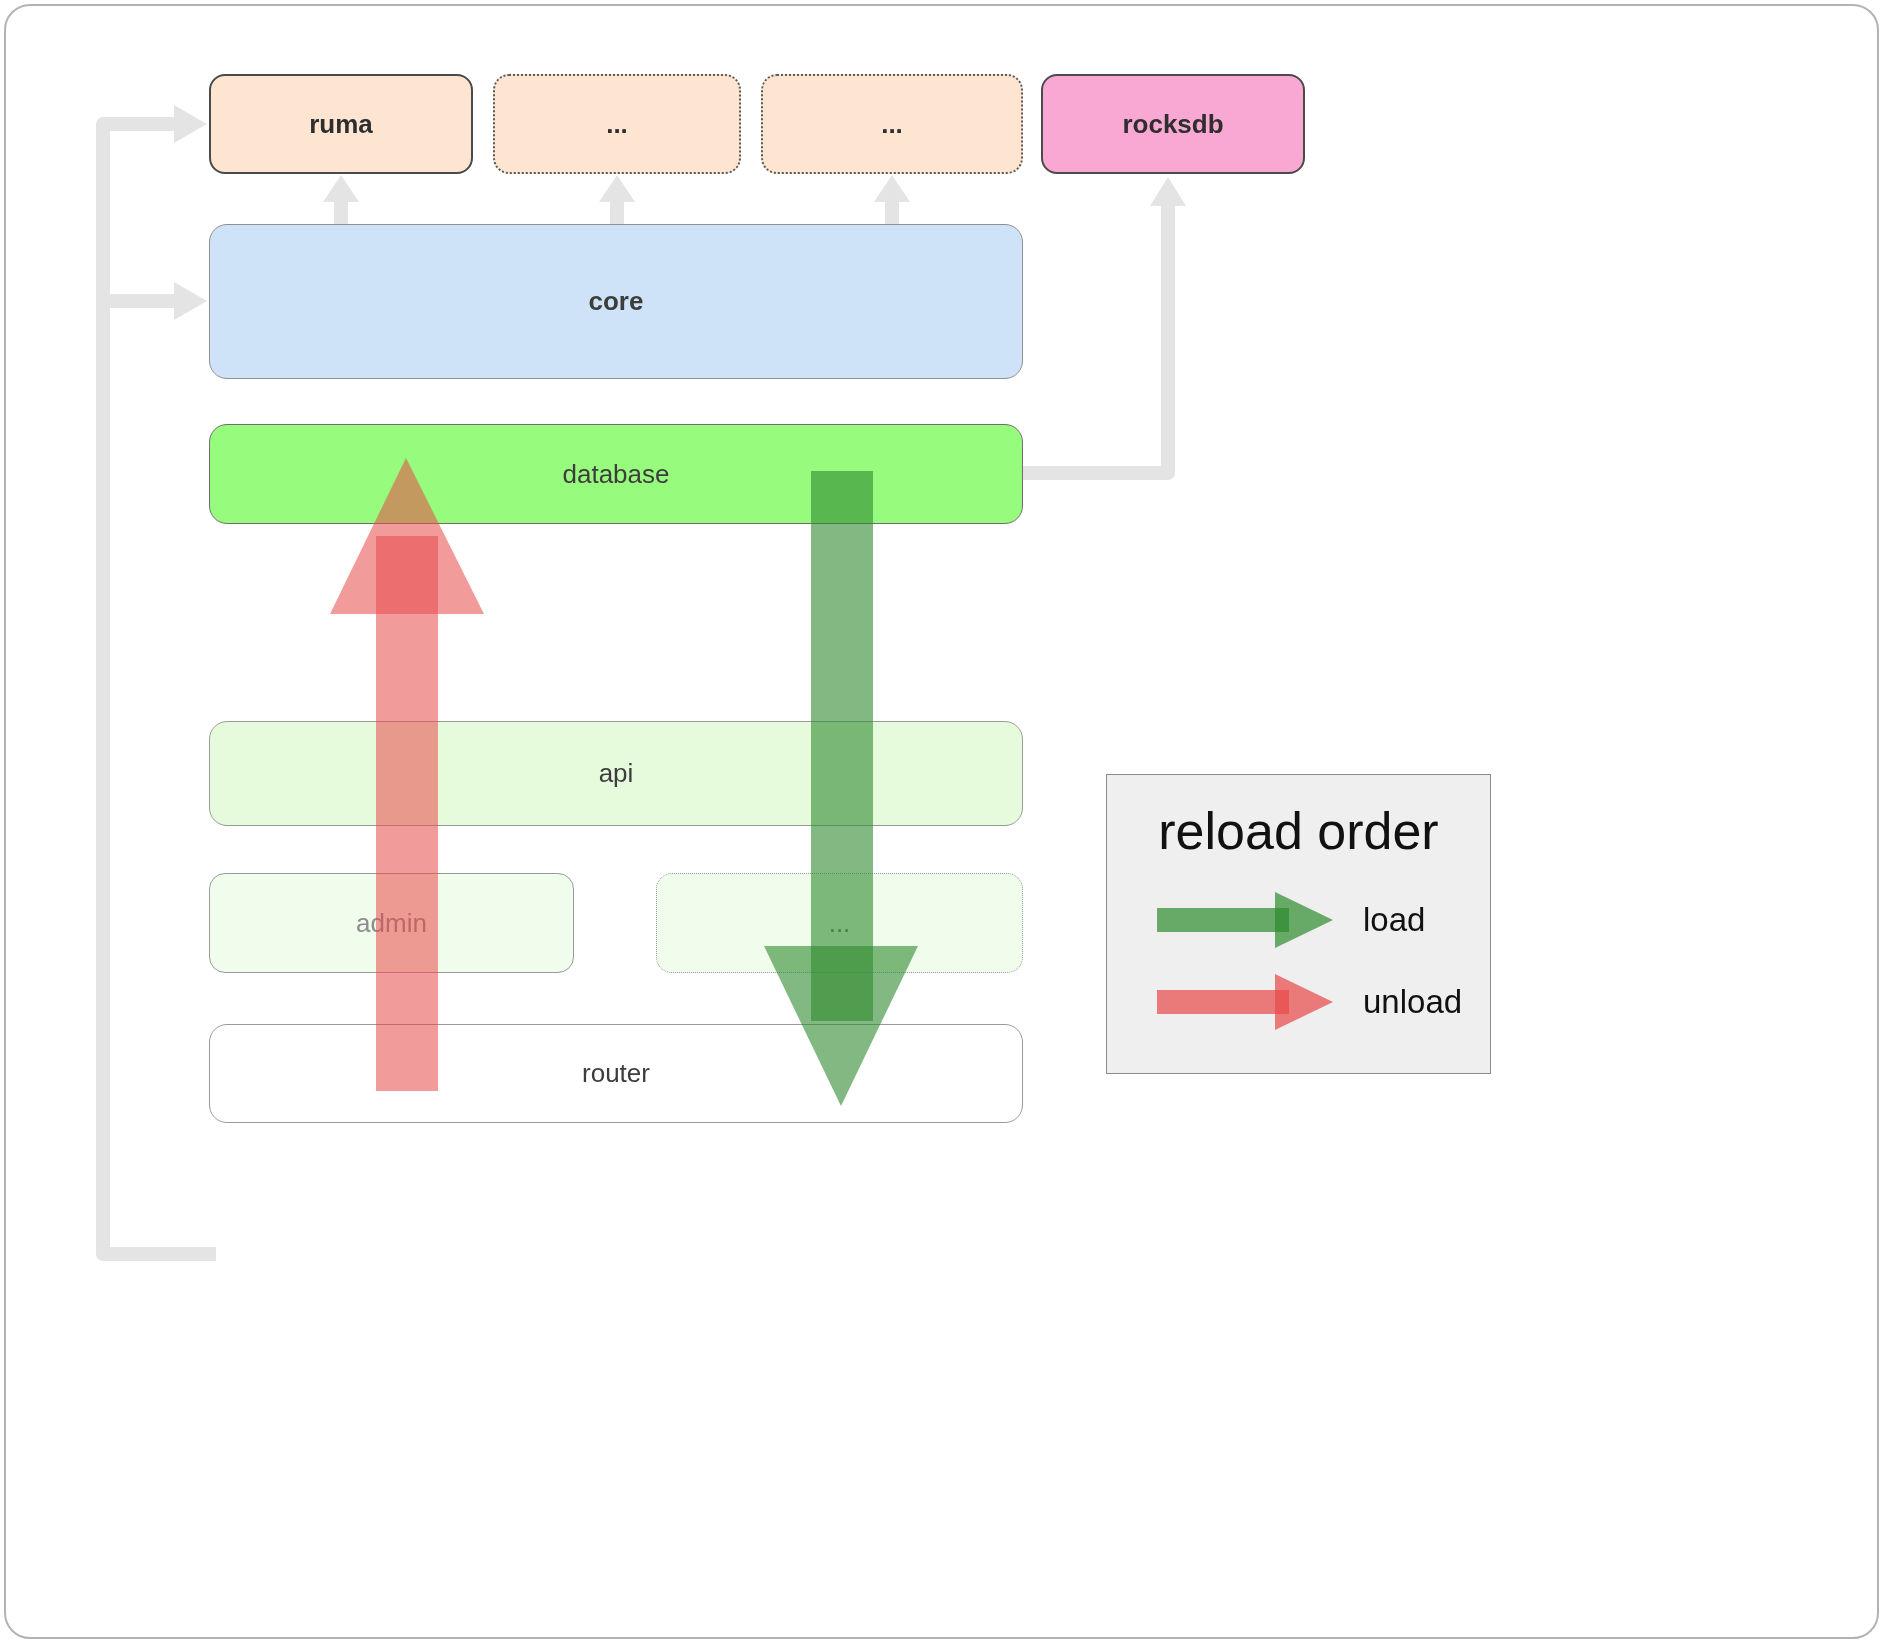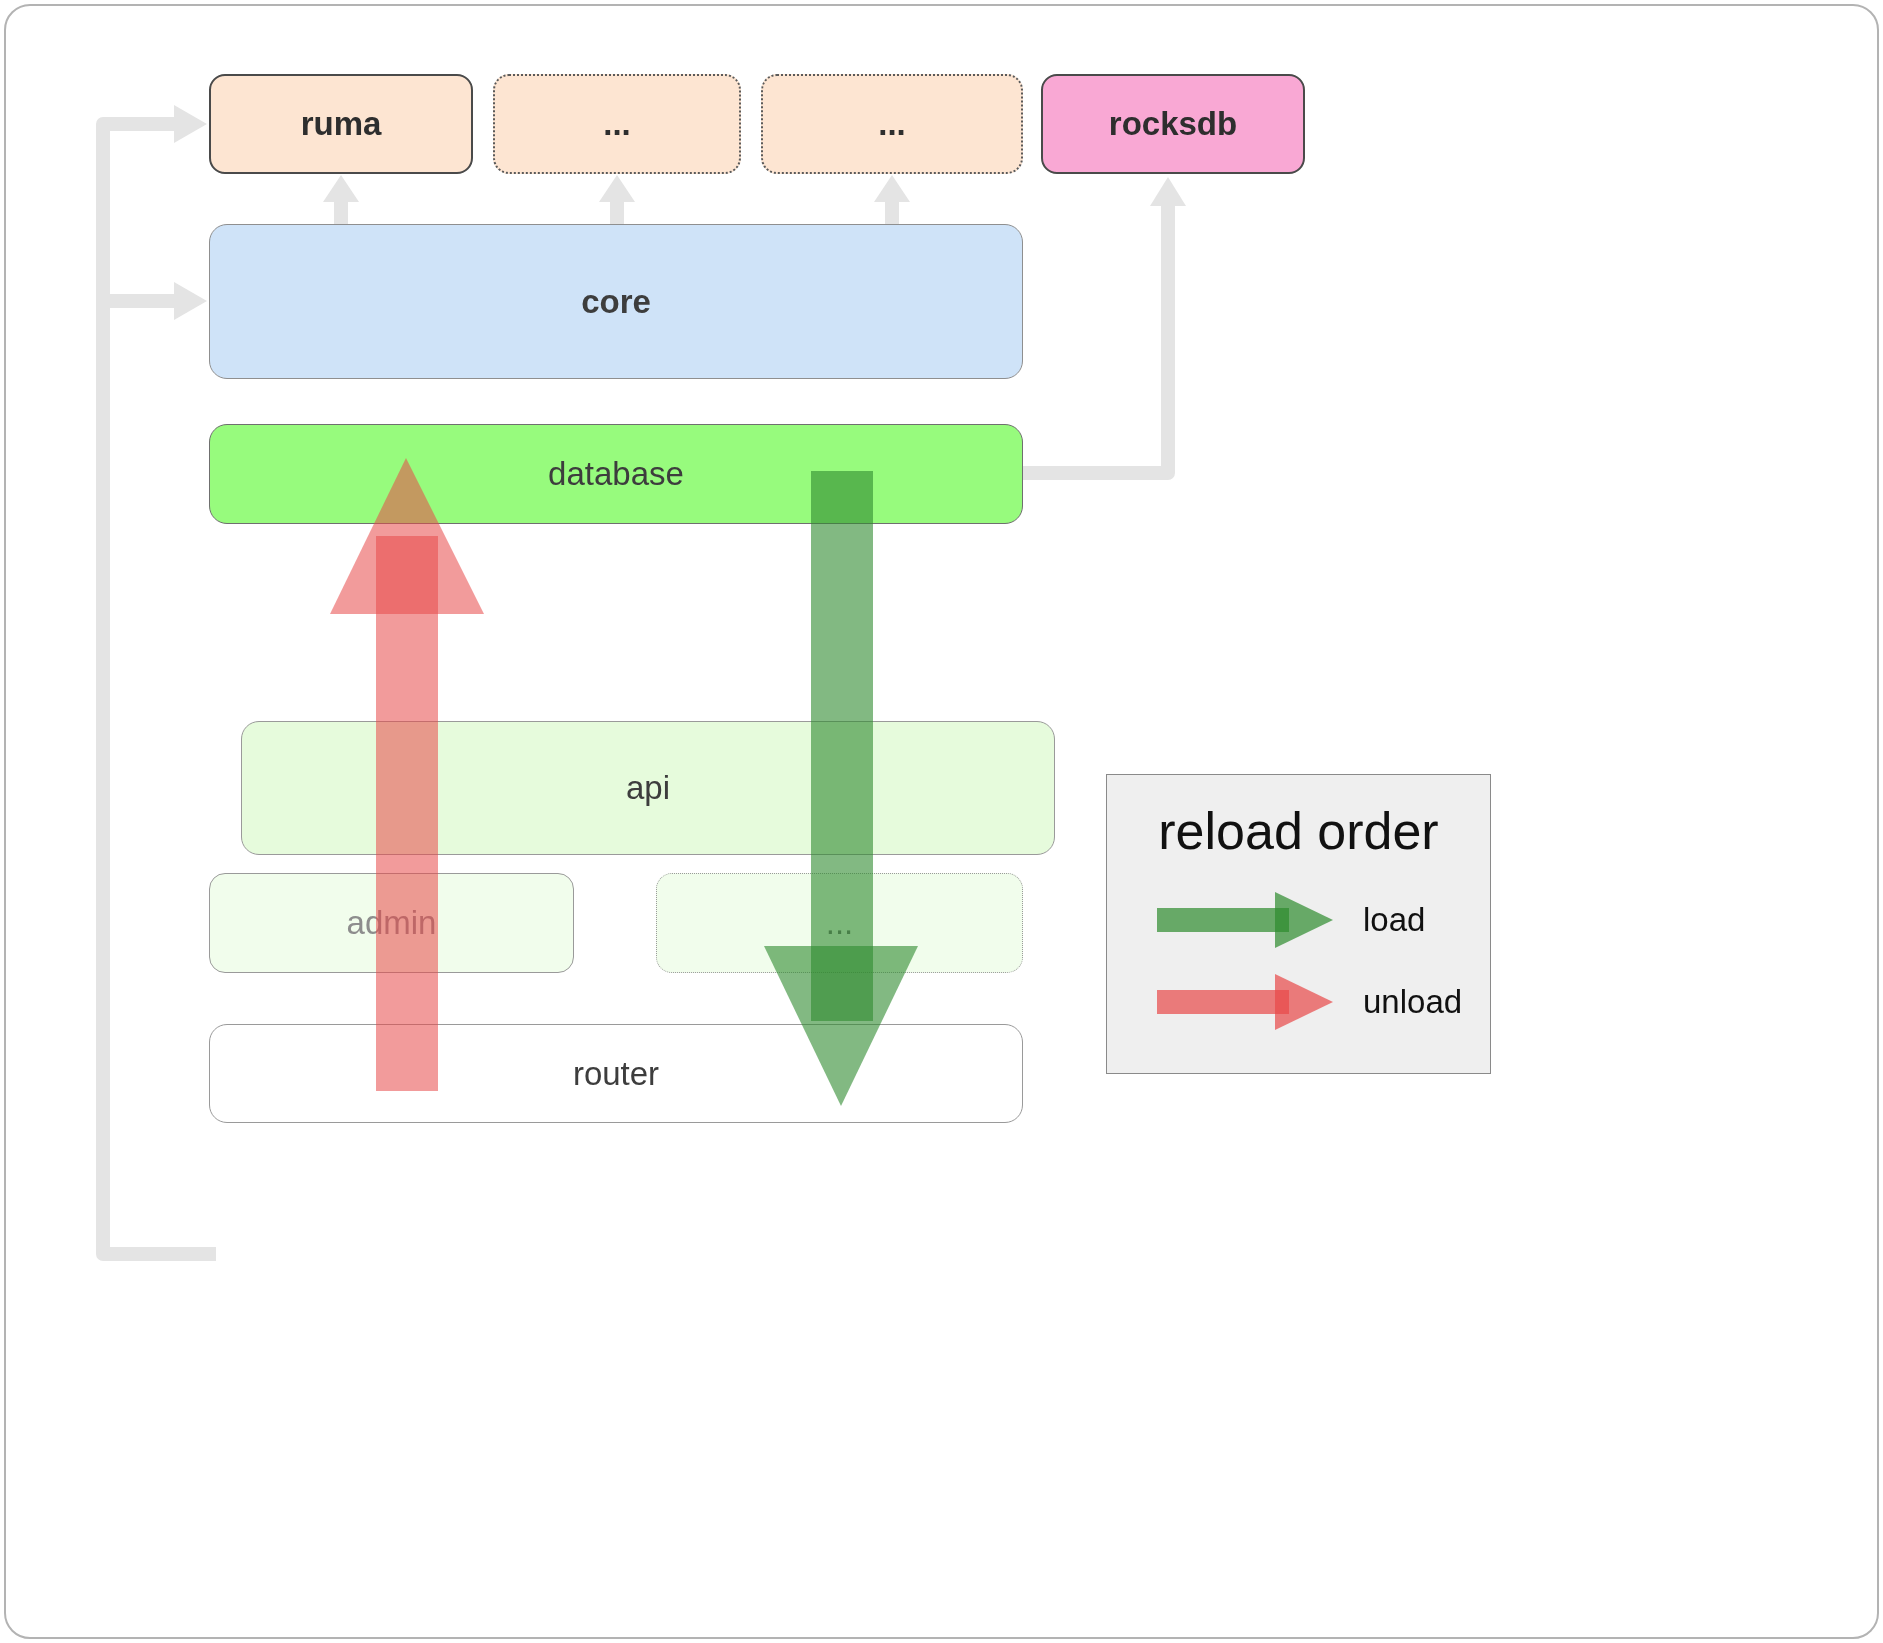--- a/index.html
+++ b/index.html
@@ -13,35 +13,35 @@
     box-sizing:border-box;
     overflow:hidden;
   }
   svg.overlay{position:absolute;left:0;top:0;width:1875px;height:1635px;}
   #connector-layer{z-index:0;}
   #arrow-layer{z-index:2;pointer-events:none;}
   .box{
     position:absolute;
     display:flex;align-items:center;justify-content:center;
     box-sizing:border-box;
-    font-size:33px;color:#3d3d3d;
+    font-size:26px;color:#3d3d3d;
     z-index:1;
     background:#fff;
   }
   .box span{display:block;}
   
   .b-ruma   {left:203px;top:68px;width:264px;height:100px;background:#fde5d2;border:2px solid #4a4a4a;border-radius:16px;font-weight:600;color:#2e2e2e;}
   .b-ext1   {left:487px;top:68px;width:248px;height:100px;background:#fde5d2;border:2px dotted #5a5a5a;border-radius:16px;font-weight:600;color:#2e2e2e;}
   .b-ext2   {left:755px;top:68px;width:262px;height:100px;background:#fde5d2;border:2px dotted #5a5a5a;border-radius:16px;font-weight:600;color:#2e2e2e;}
   .b-rocksdb{left:1035px;top:68px;width:264px;height:100px;background:#f9a8d4;border:2px solid #4a4a4a;border-radius:16px;font-weight:600;color:#2e2e2e;}
   
   .b-core    {left:203px;top:218px;width:814px;height:155px;background:#cfe3f8;border:1.5px solid #8f8f8f;border-radius:18px;font-weight:600;text-align:right;}
   .b-database{left:203px;top:418px;width:814px;height:100px;background:#97fb7d;border:1.5px solid #6f6f6f;border-radius:18px;}
   .b-service {left:203px;top:567px;width:814px;height:99px;background:#d3f8c5;border:1.5px solid #8f8f8f;border-radius:18px;}
-  .b-api     {left:203px;top:715px;width:814px;height:134px;background:#e6fbdc;border:1.5px solid #9a9a9a;border-radius:18px;margin-left:32px;}
+  .b-api     {left:203px;top:715px;width:814px;height:105px;background:#e6fbdc;border:1.5px solid #9a9a9a;border-radius:18px;}
   .b-admin   {left:203px;top:867px;width:365px;height:100px;background:#f1fdec;border:1.5px solid #9a9a9a;border-radius:16px;color:#8d8d8d;}
   .b-more    {left:650px;top:867px;width:367px;height:100px;background:#f1fdec;border:1.5px dotted #9a9a9a;border-radius:16px;color:#6f6f6f;}
   .b-router  {left:203px;top:1018px;width:814px;height:99px;background:#ffffff;border:1.5px solid #9a9a9a;border-radius:18px;}
   .b-conduwuit{left:203px;top:1200px;width:814px;height:98px;background:#0b3e91;border:2px solid #062a66;border-radius:14px;color:#ffffff;font-weight:700;font-size:31px;}
   
   .legend{
     position:absolute;left:1100px;top:768px;width:385px;height:300px;
     background:#efefef;border:1.5px solid #8a8a8a;box-sizing:border-box;
     z-index:1;display:flex;flex-direction:column;
   }

